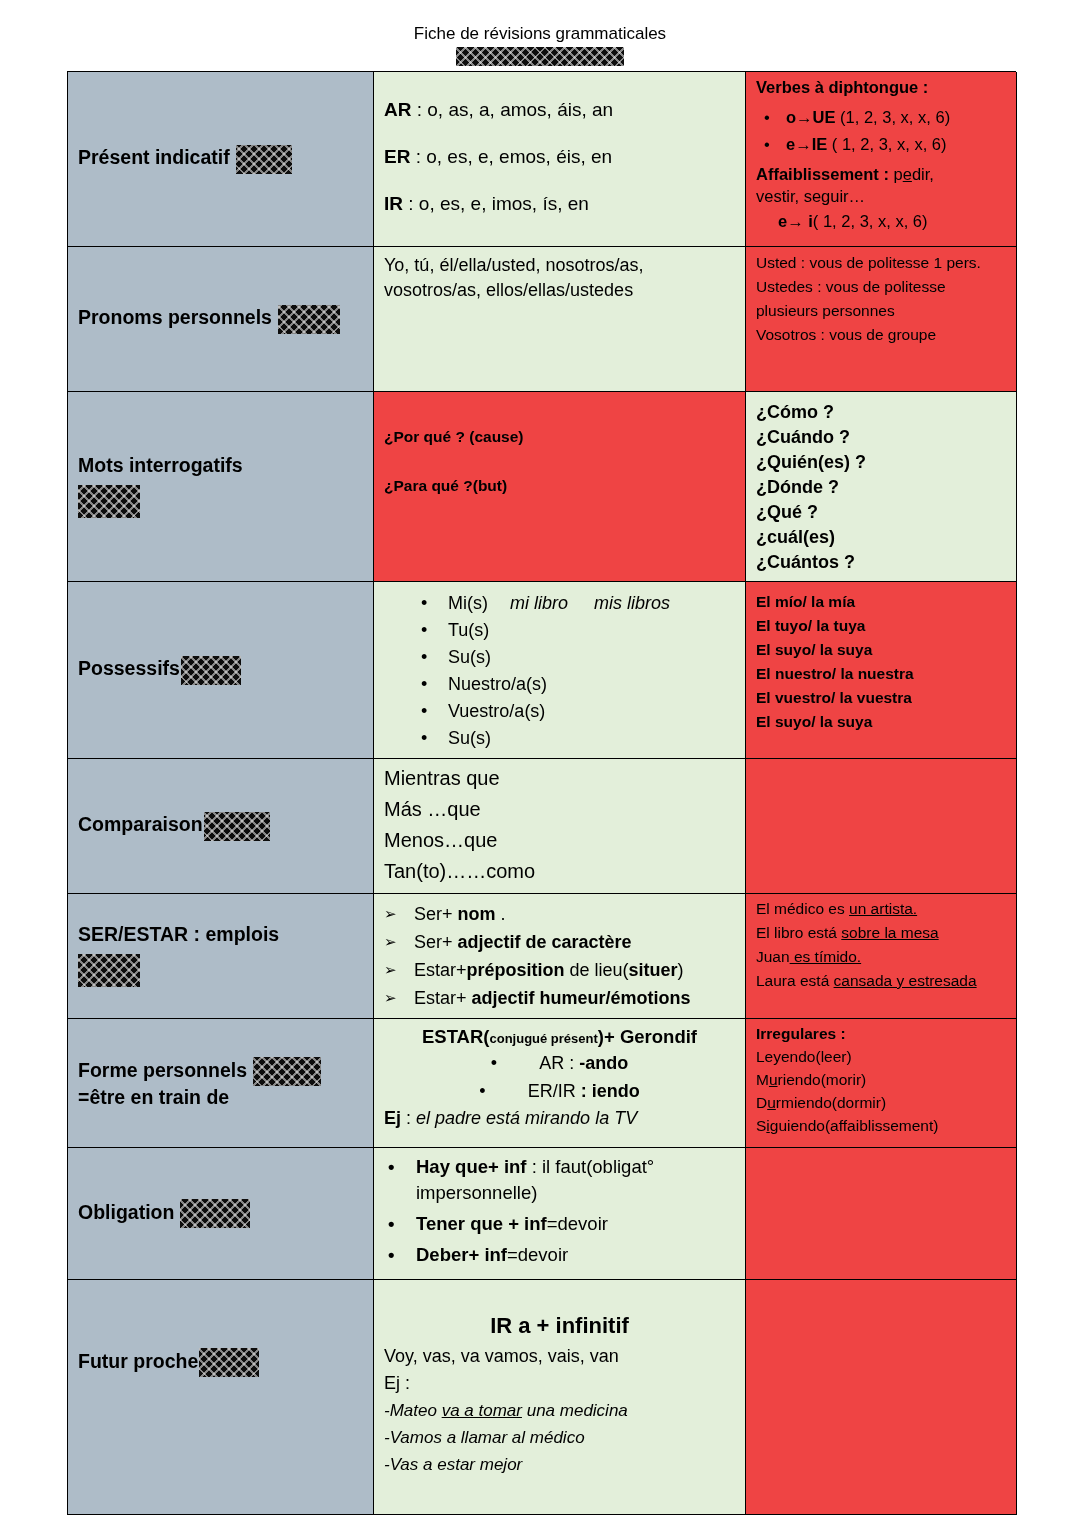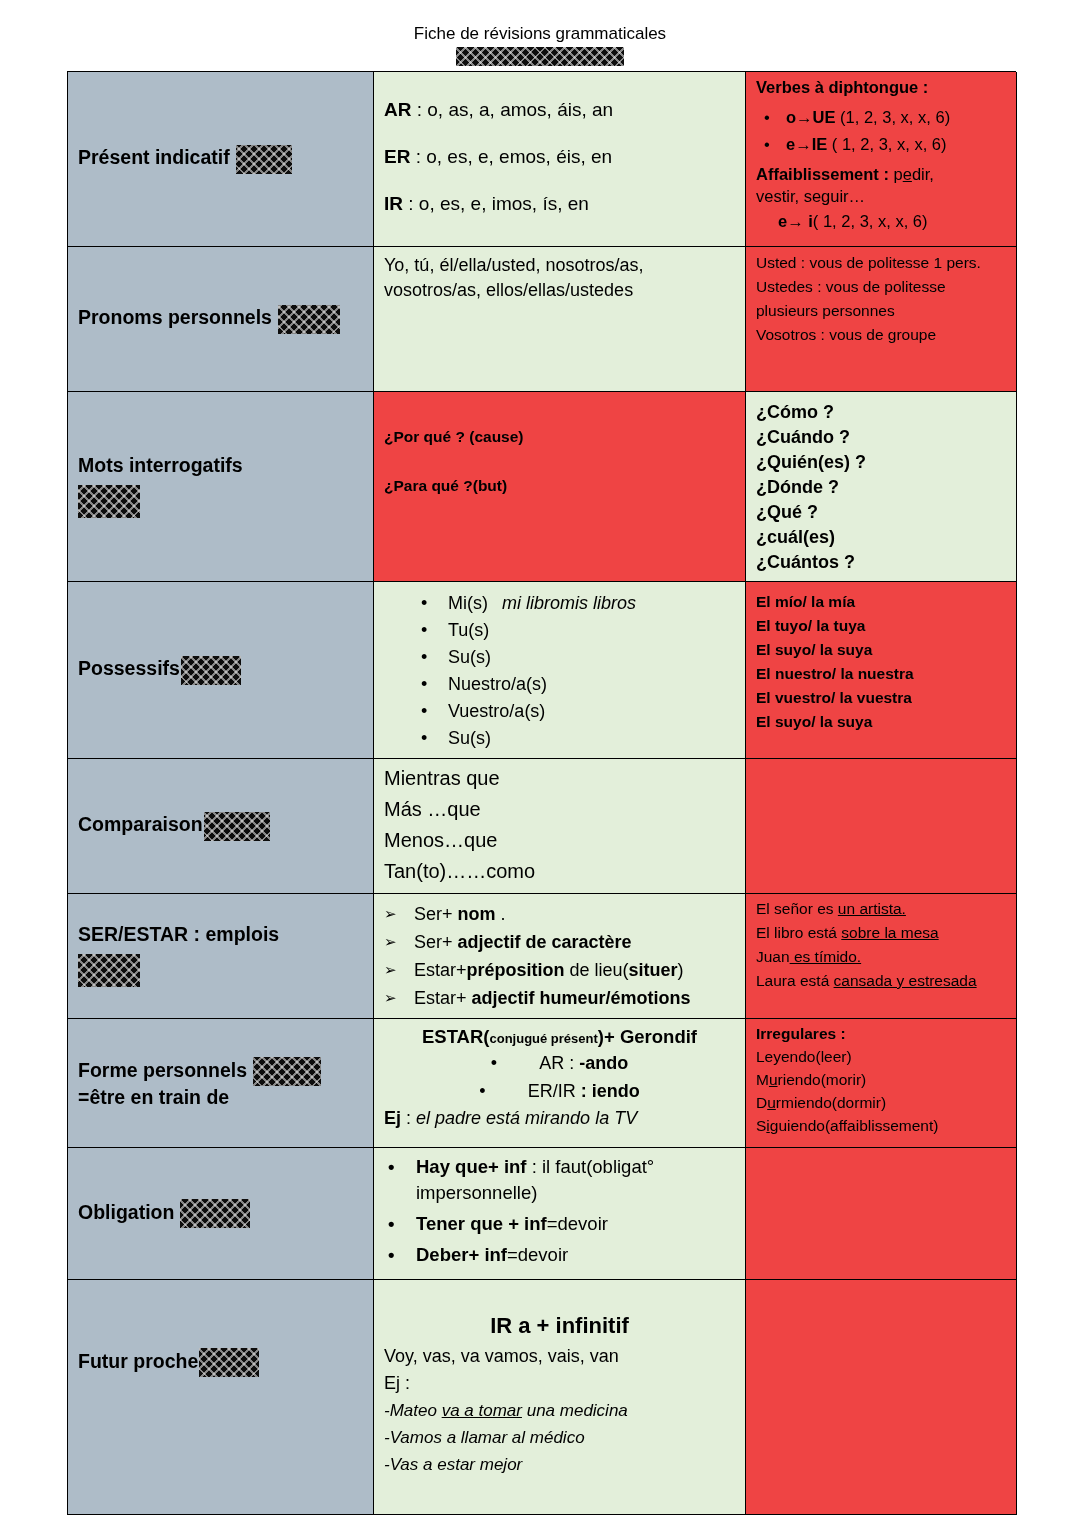--- a/index.html
+++ b/index.html
@@ -77,22 +77,22 @@
   .mid-interr { padding-top: 8px; }
   .mid-interr p { font-weight: 700; line-height: 25px; }
   .nr3 { padding-top: 34px; }
   .nr3 p { font-weight: 700; line-height: 22px; }
   .nr3 .gap { margin-top: 27px; }
 
   
   .dotlist4 { padding-top: 8px; }
   .dotlist4 p { position: relative; padding-left: 64px; line-height: 27px; }
   .dotlist4 p::before { content: "•"; position: absolute; left: 37px; }
-  .ex-sp1 { margin-left: 14px; }
-  .ex-sp2 { }
+  .ex-sp1 { margin-left: 22px; }
+  .ex-sp2 { margin-left: 26px; }
   .nr4 { padding-top: 8px; }
   .nr4 p { font-weight: 700; line-height: 24px; }
 
   
   .mid-comp { padding-top: 4px; font-size: 20px; }
   .mid-comp p { line-height: 31px; }
 
   
   .arrlist { padding-top: 6px; }
   .arrlist p { position: relative; padding-left: 30px; line-height: 28px; }
@@ -235,21 +235,21 @@
         <div>SER/ESTAR : emplois</div>
         <span class="redact rd-below" style="width:62px"></span>
       </div>
       <div class="cell mid arrlist">
         <p><span>Ser+ </span><span class="b">nom</span><span> .</span></p>
         <p><span>Ser+ </span><span class="b">adjectif de caractère</span></p>
         <p><span>Estar+</span><span class="b">préposition</span><span> de lieu(</span><span class="b">situer</span><span>)</span></p>
         <p><span>Estar+ </span><span class="b">adjectif humeur/émotions</span></p>
       </div>
       <div class="cell right nr6">
-        <p><span>El señor es </span><span class="u">un artista.</span></p>
+        <p><span>El médico es </span><span class="u">un artista.</span></p>
         <p><span>El libro está </span><span class="u">sobre la mesa</span></p>
         <p><span>Juan</span><span class="u"> es tímido.</span></p>
         <p><span>Laura está </span><span class="u">cansada y estresada</span></p>
       </div>
     </div>
 
     <div class="row r7">
       <div class="cell left">
         <div class="label-line">
           <span>Forme personnels</span><span class="redact rd-inline" style="width:68px"></span>

